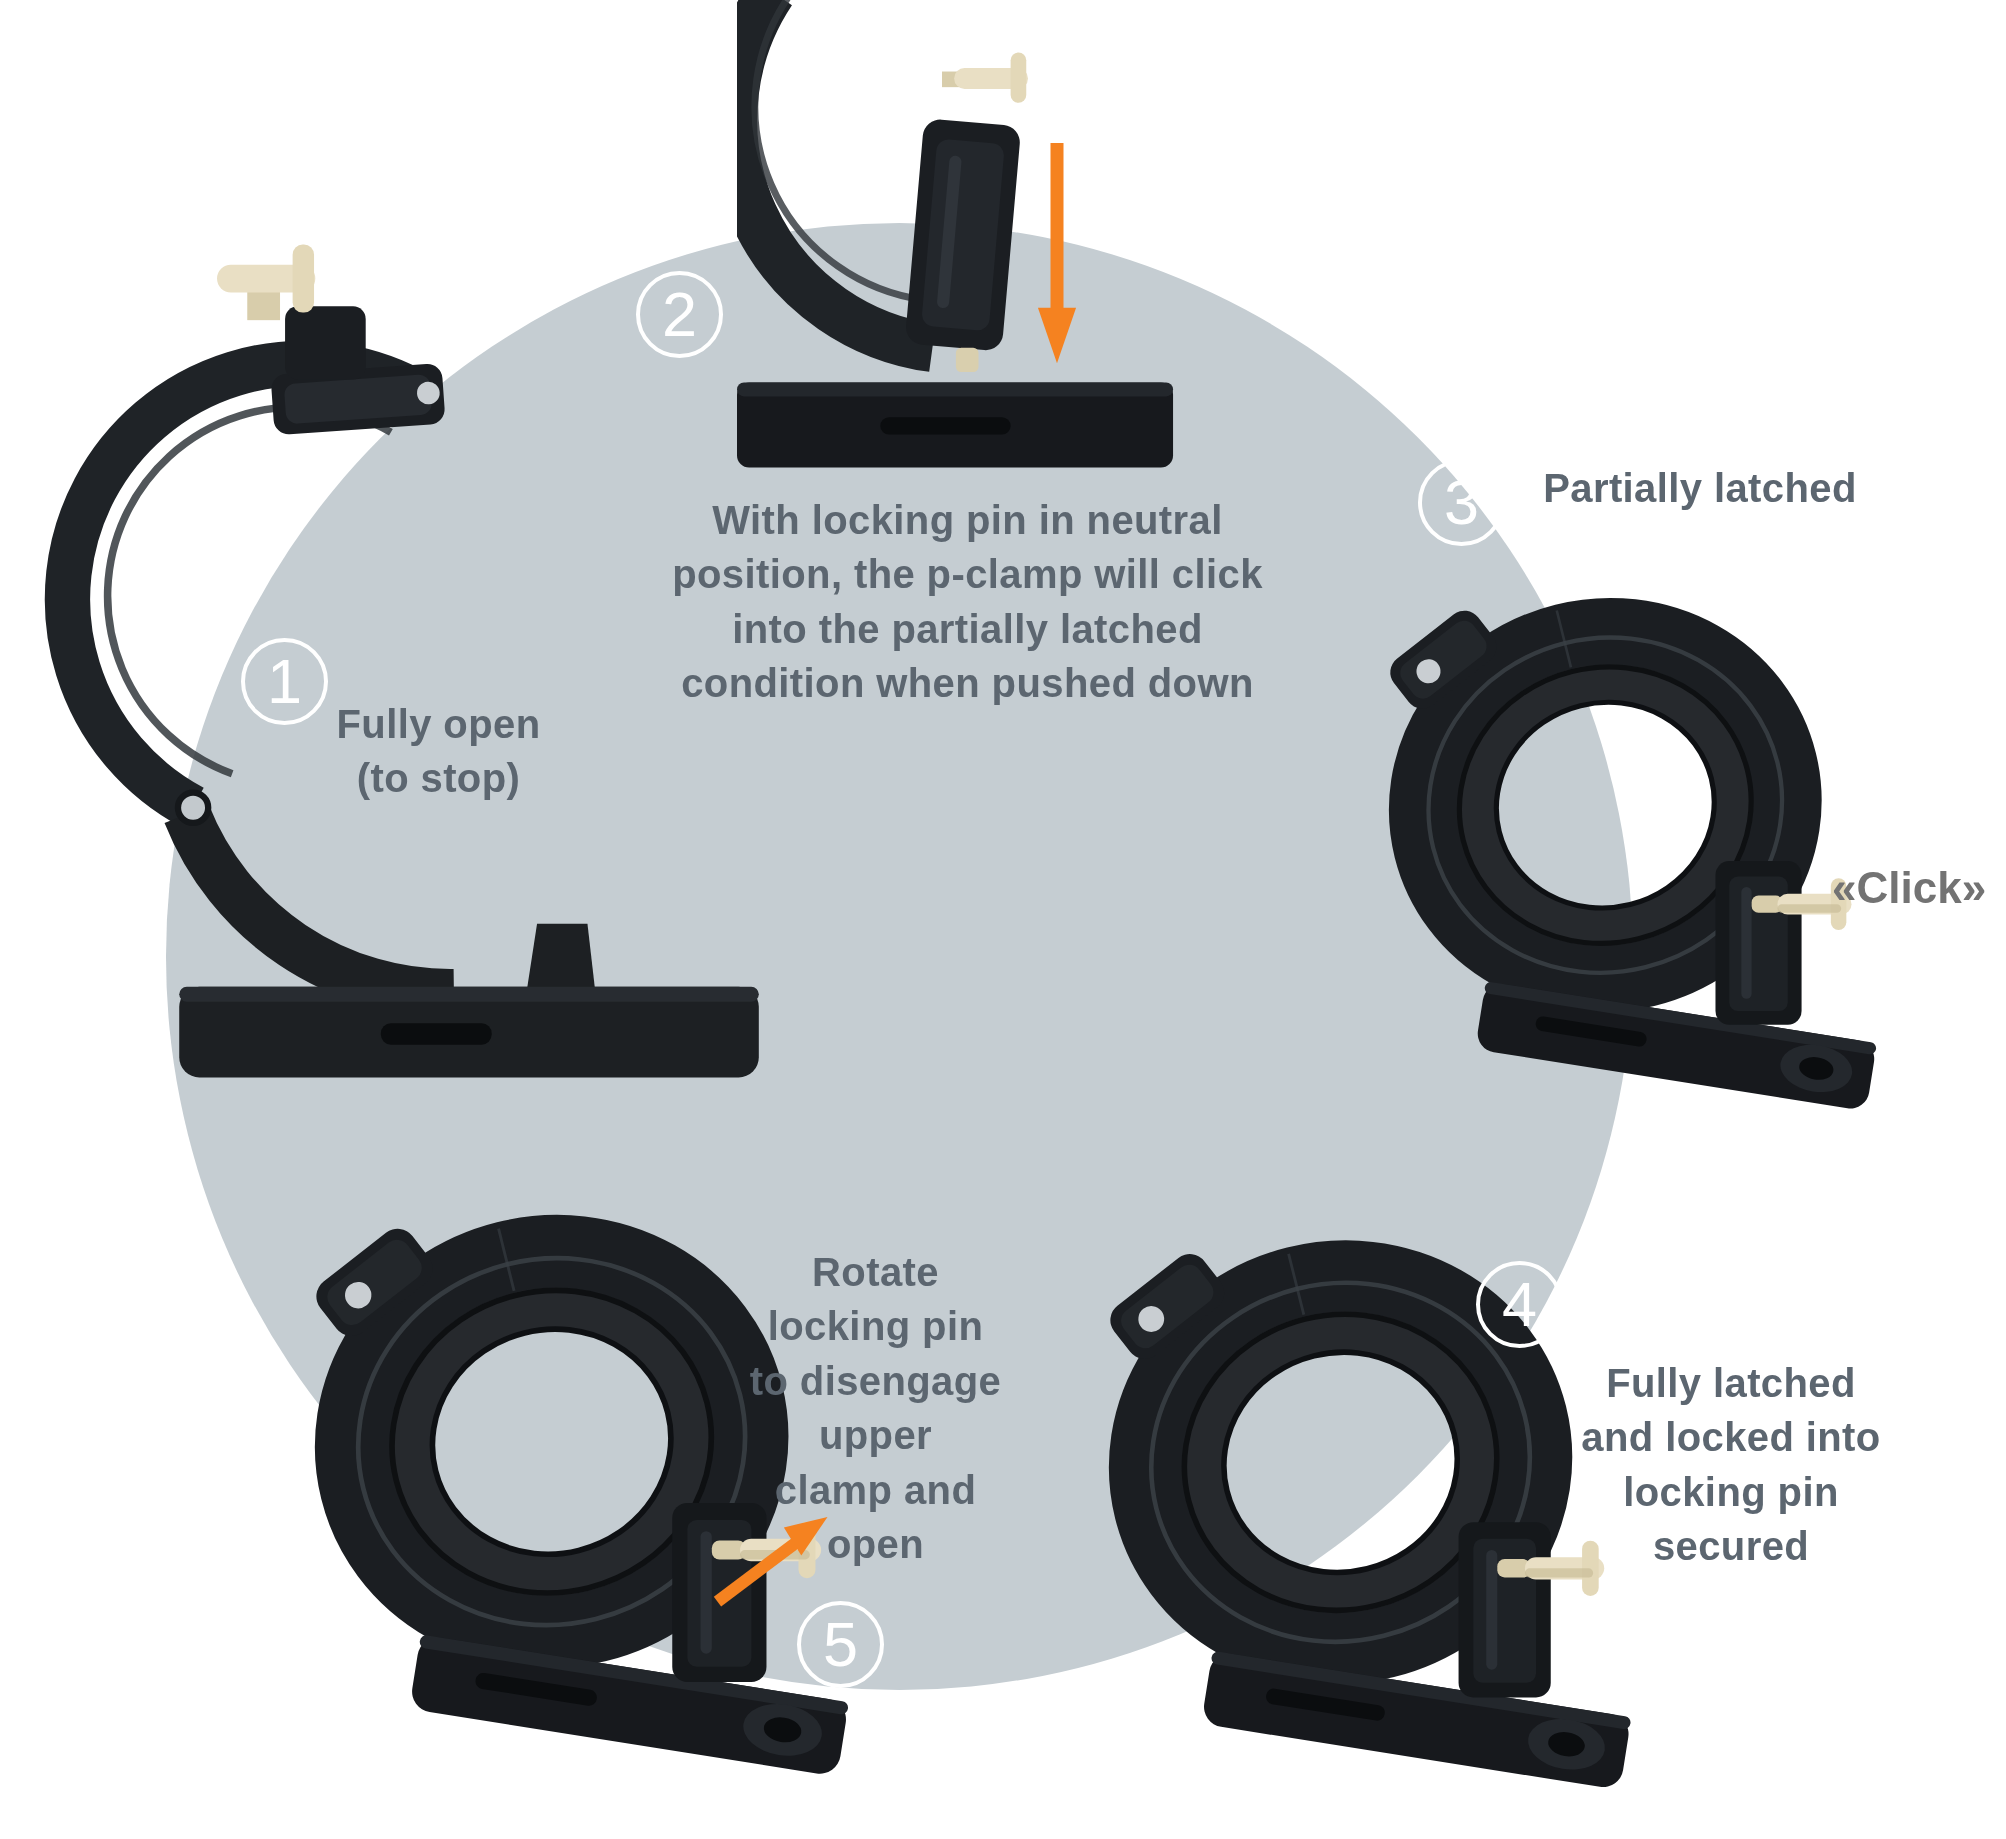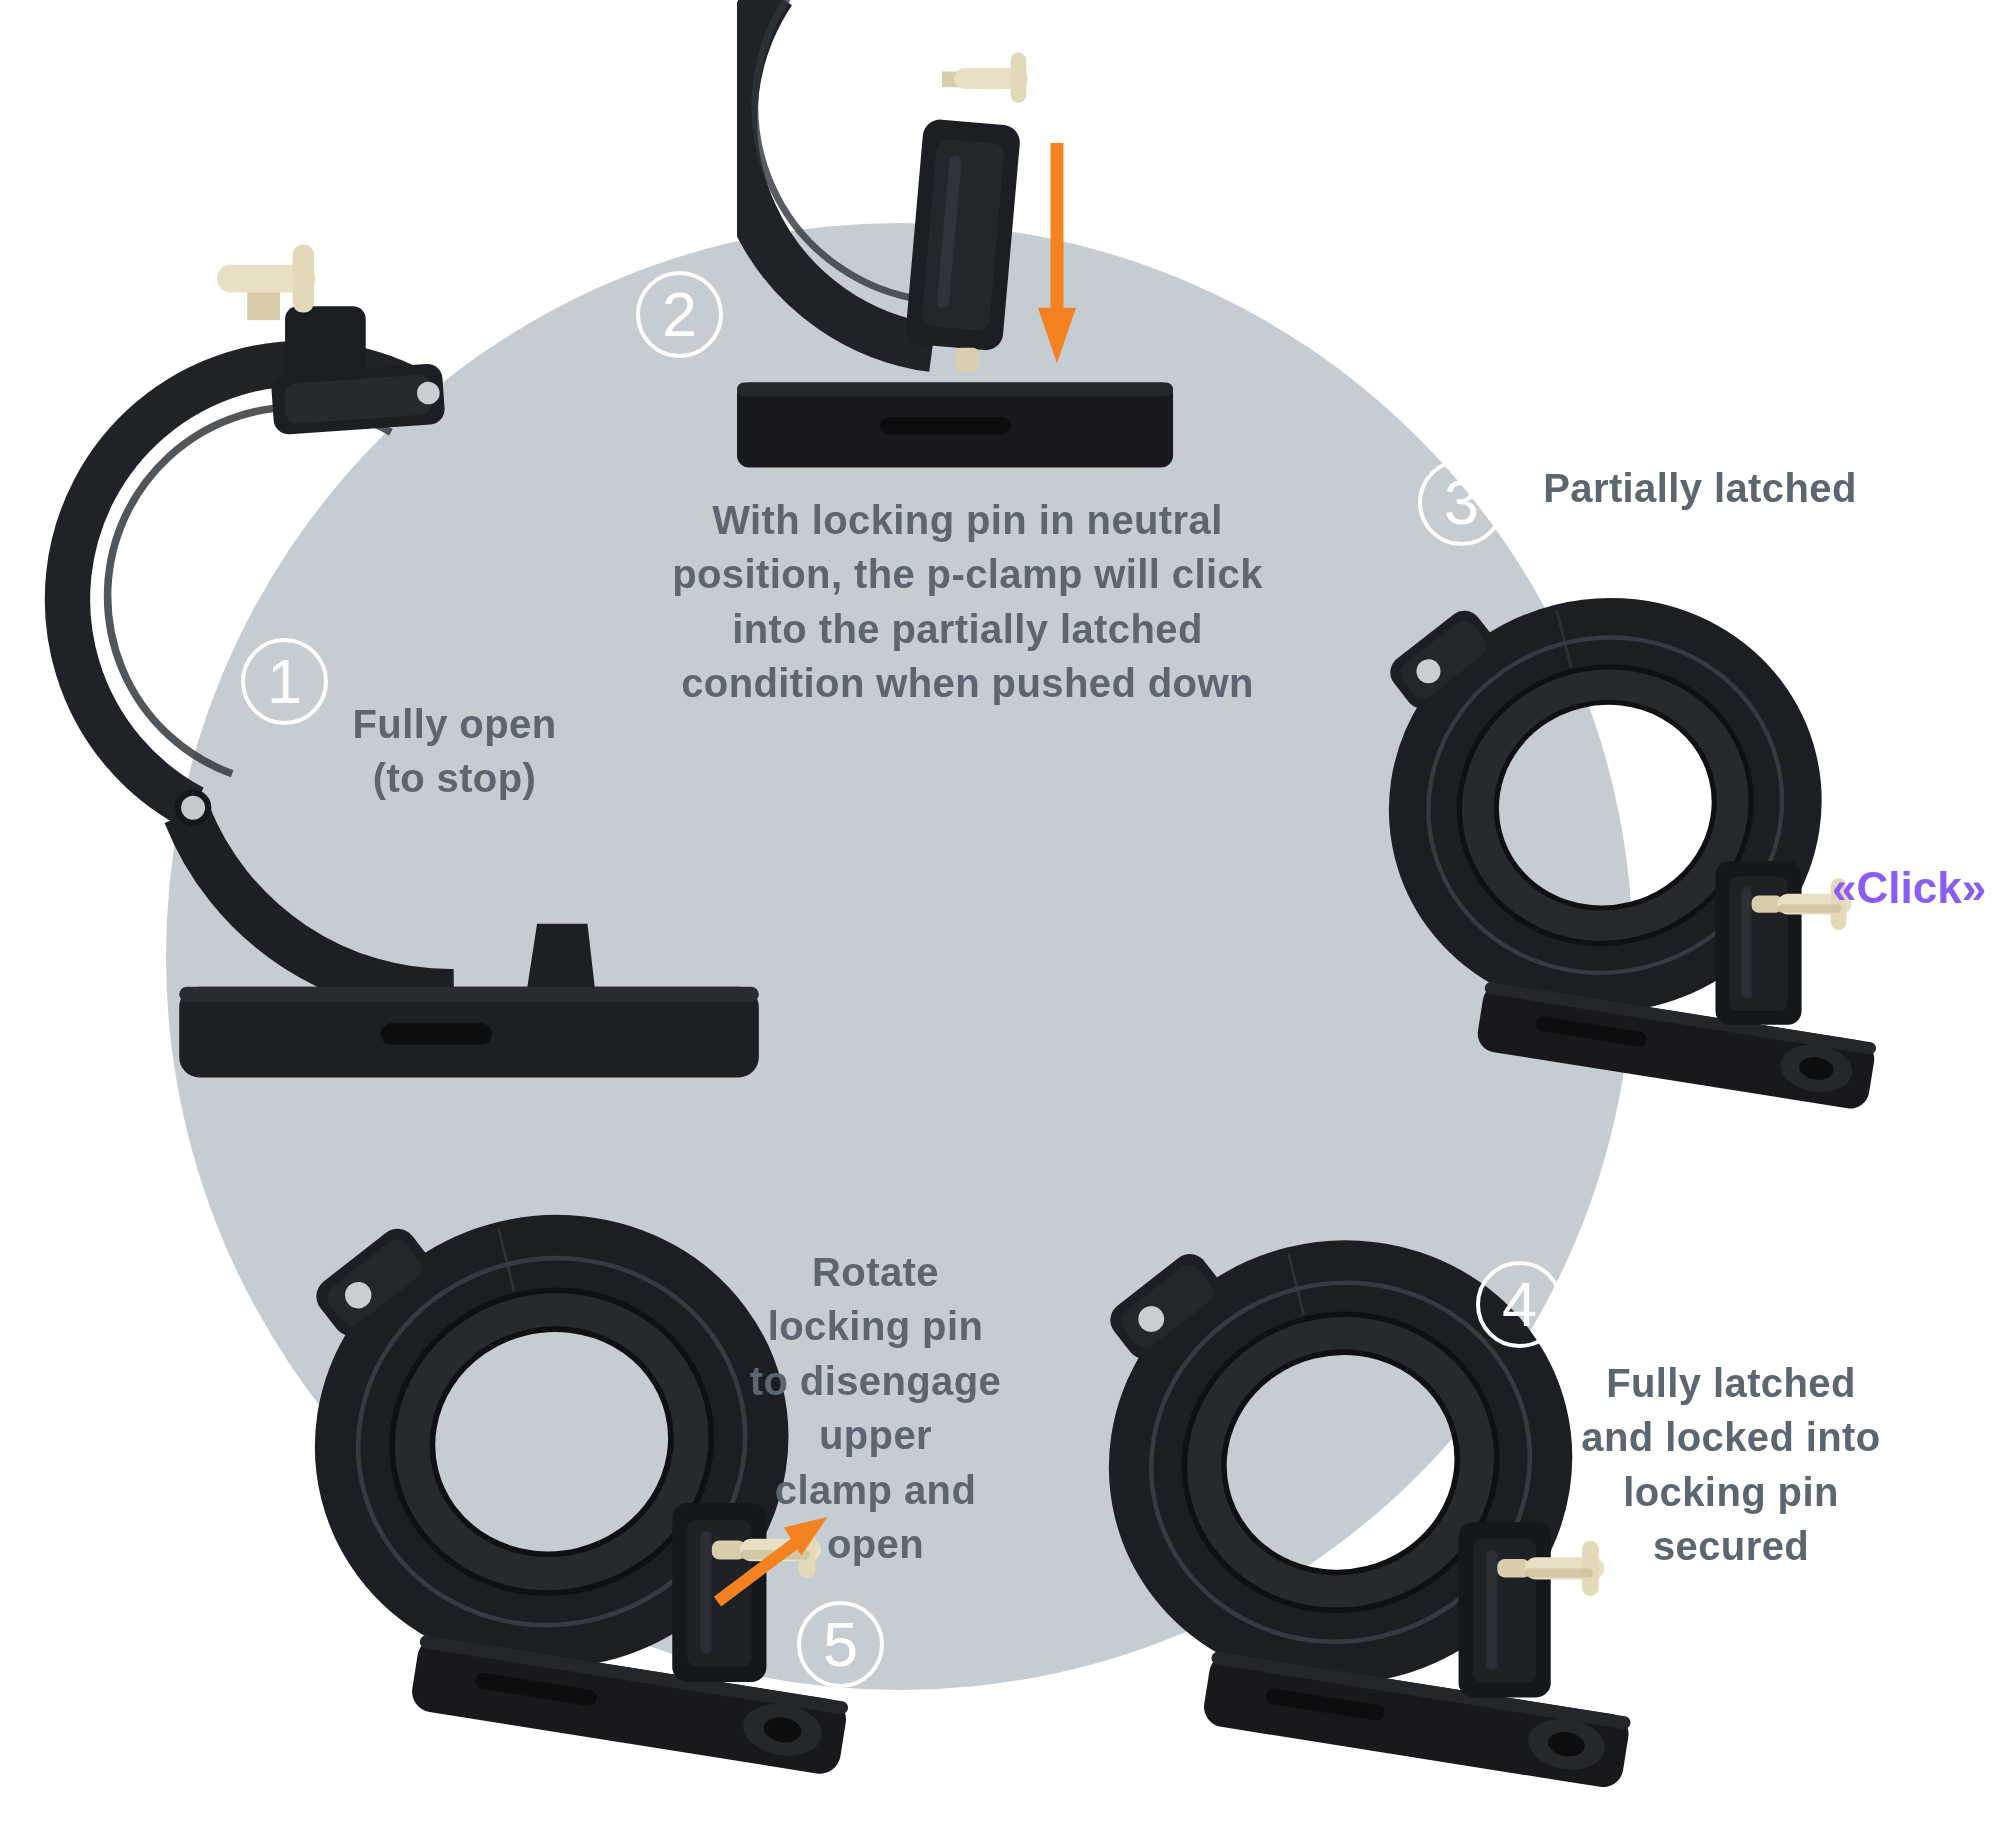--- a/index.html
+++ b/index.html
@@ -7,21 +7,21 @@
   .canvas { position:relative; width:2006px; height:1839px; background:#ffffff; overflow:hidden; }
   .bg-circle { position:absolute; left:166px; top:223px; width:1467px; height:1467px;
                border-radius:50%; background:#c5cdd2; z-index:1; }
   .art { position:absolute; z-index:2; }
   .arrow { position:absolute; z-index:4; }
   .badge { position:absolute; width:87px; height:87px; border:4.4px solid #ffffff; border-radius:50%;
            display:flex; align-items:center; justify-content:center; color:#ffffff;
            font-size:63px; font-weight:400; line-height:1; z-index:5; }
   .label { position:absolute; color:#5c6670; font-weight:700; font-size:40px; line-height:1.36;
            text-align:center; white-space:pre-line; letter-spacing:0.4px; z-index:5; }
-  .callout { position:absolute; color:#8b5cf6; font-weight:700; font-size:44px; z-index:5; white-space:nowrap; }
+  .callout { position:absolute; color:#737373; font-weight:700; font-size:44px; z-index:5; white-space:nowrap; }
 </style>
 </head>
 <body>
 
 <div class="canvas">
 
   <div class="bg-circle"></div>
 
   <svg width="0" height="0" style="position:absolute">
     <defs>
@@ -134,21 +134,21 @@
   <div class="badge" style="left:1418px; top:459px">
     <span>3</span>
   </div>
   <div class="badge" style="left:1476px; top:1261px">
     <span>4</span>
   </div>
   <div class="badge" style="left:797px; top:1601px">
     <span>5</span>
   </div>
 
-  <div class="label" style="left:280px; top:697px; width:349px">Fully open
+  <div class="label" style="left:264px; top:697px; width:349px">Fully open
 (to stop)</div>
 
   <div class="label" style="left:1508px; top:461px; width:384px">Partially latched</div>
 
   <div class="label" style="left:618px; top:493px; width:699px">With locking pin in neutral
 position, the p-clamp will click
 into the partially latched
 condition when pushed down</div>
 
   <div class="label" style="left:1495px; top:1356px; width:472px">Fully latched

